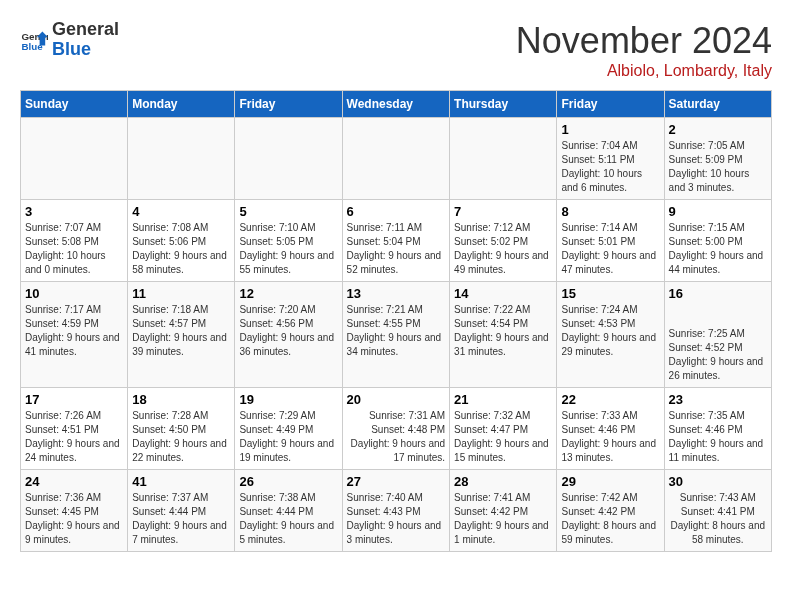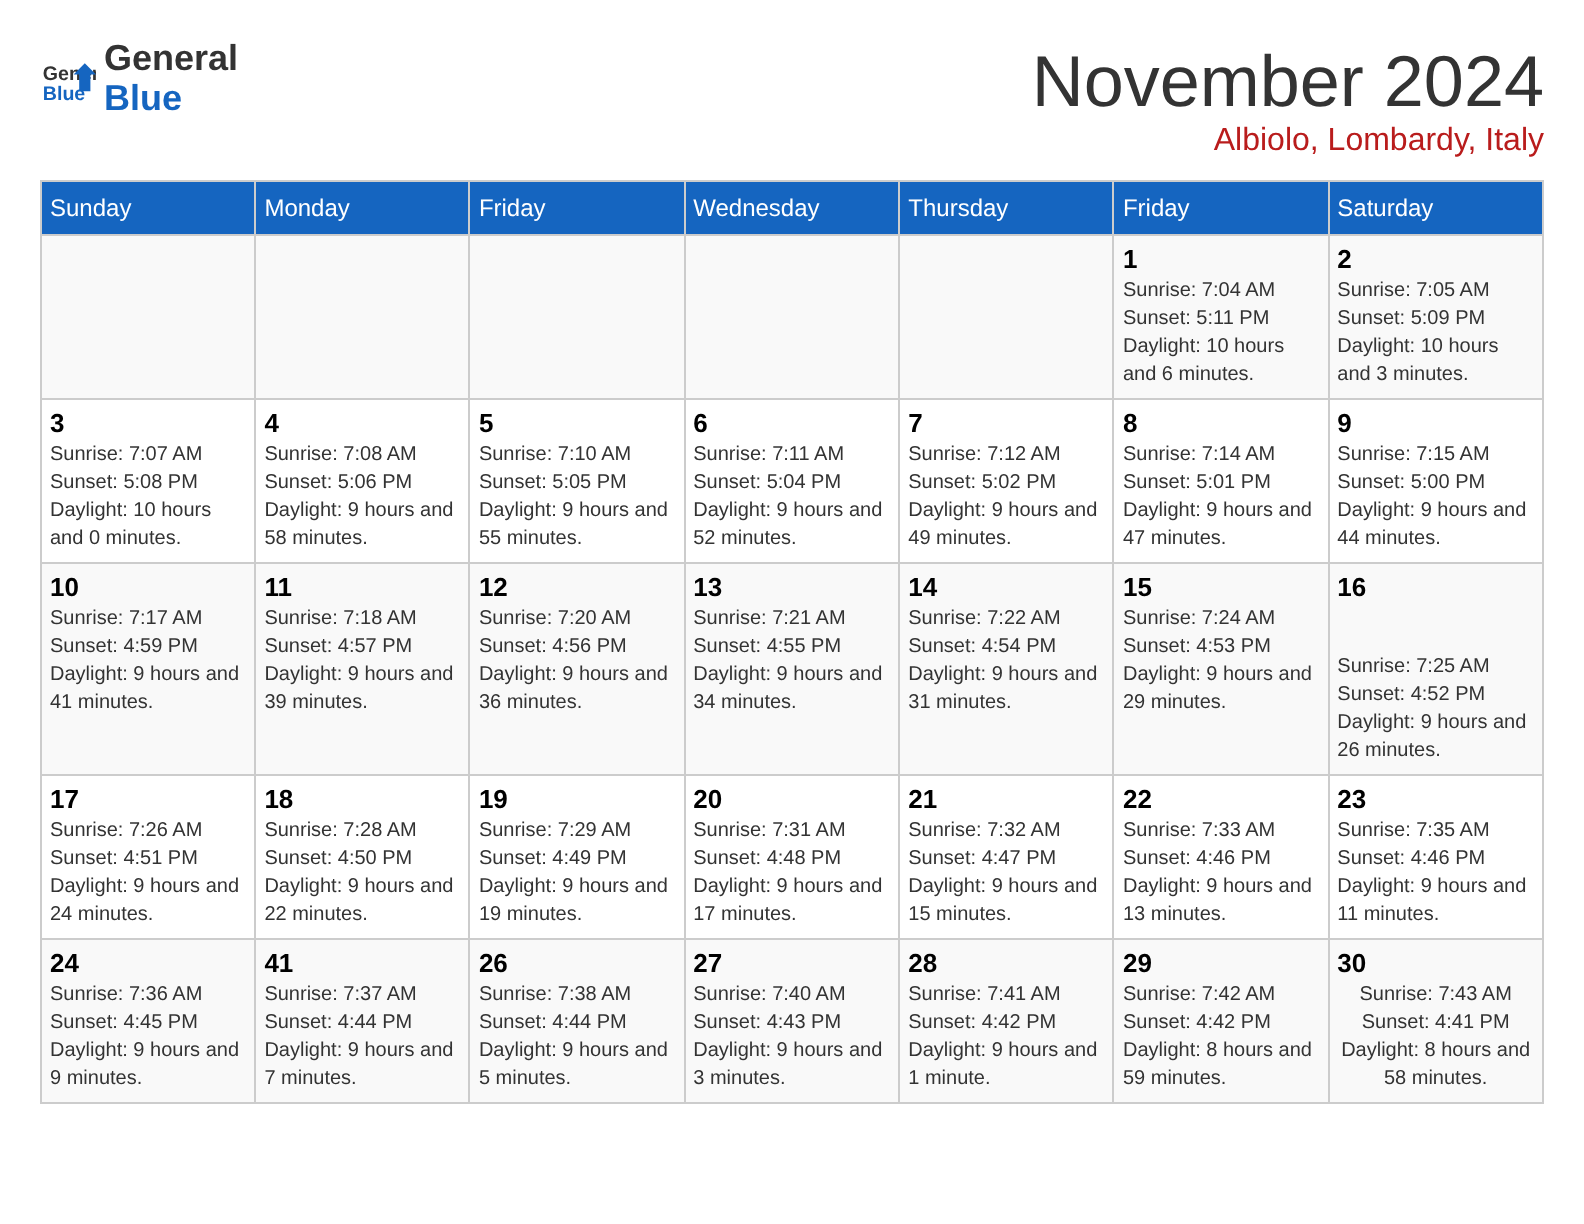--- a/index.html
+++ b/index.html
@@ -49,21 +49,21 @@
     .calendar {
       width: 100%;
       border-collapse: collapse;
       font-size: 11px;
     }
     .calendar th {
       background-color: #1565c0;
       color: white;
       padding: 6px 4px;
       text-align: left;
-      font-weight: normal;
+      font-weight: bold;
       font-size: 12px;
       border: 1px solid #ccc;
     }
     .calendar td {
       border: 1px solid #ccc;
       vertical-align: top;
       padding: 4px;
       width: 108px;
       min-height: 80px;
     }
@@ -237,21 +237,21 @@
 Daylight: 9 hours and 22 minutes.</div>
         </td>
         <td>
           <div class="day-num">19</div>
           <div class="day-info" style="white-space: pre-line;">Sunrise: 7:29 AM
 Sunset: 4:49 PM
 Daylight: 9 hours and 19 minutes.</div>
         </td>
         <td>
           <div class="day-num">20</div>
-          <div class="day-info" style="white-space: pre-line;">Sunrise: 7:31 AM
+          <div class="day-info" style="white-space: pre-line; text-align: right;">Sunrise: 7:31 AM
 Sunset: 4:48 PM
 Daylight: 9 hours and 17 minutes.</div>
         </td>
         <td>
           <div class="day-num">21</div>
           <div class="day-info" style="white-space: pre-line;">Sunrise: 7:32 AM
 Sunset: 4:47 PM
 Daylight: 9 hours and 15 minutes.</div>
         </td>
         <td>

